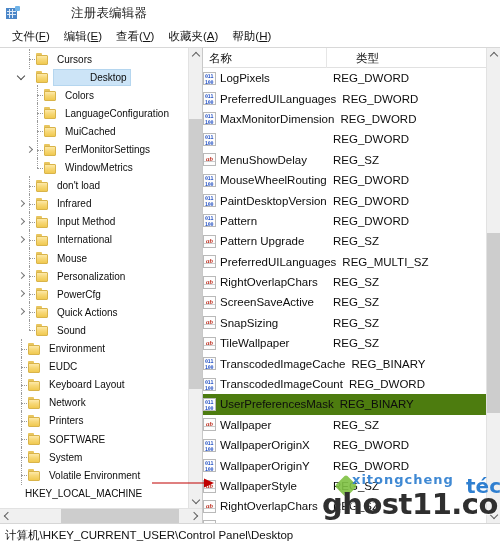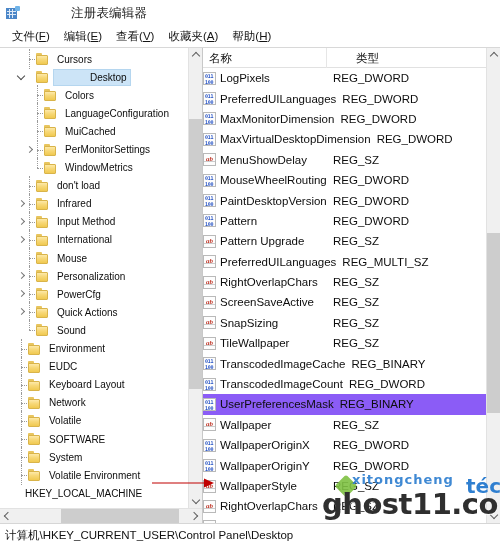--- a/index.html
+++ b/index.html
@@ -291,21 +291,21 @@
   .rows { flex: 1 1 auto; overflow: hidden; position: relative; }
   .vrow {
     height: 20.4px;
     display: flex;
     align-items: center;
     font-size: 11.5px;
     color: #0d0d0d;
     white-space: nowrap;
     cursor: default;
   }
-  .vrow.selected { background: #8b5cf6; }
+  .vrow.selected { background: #4d7c0f; }
   .vrow .c-name {
     flex: 0 0 124px;
     display: flex;
     align-items: center;
     overflow: visible;
   }
   .vrow .c-type { flex: 1 1 auto; padding-left: 6px; }
   .ricon {
     flex: 0 0 13px;
     width: 13px; height: 13px;
@@ -672,21 +672,21 @@
             <div class="tree-row">
               <div class="tr-indent" style="flex-basis: 8px; width: 8px;"></div>
               <div class="chev"></div>
               <div class="guide tee">
                 <div class="down-cont"></div>
               </div>
               <div class="folder">
                 <div class="tab"></div>
                 <div class="bodyf"></div>
               </div>
-              <span class="tr-label">Volatile</span>
+              <span class="tr-label">Printers</span>
             </div>
             <div class="tree-row">
               <div class="tr-indent" style="flex-basis: 8px; width: 8px;"></div>
               <div class="chev"></div>
               <div class="guide tee">
                 <div class="down-cont"></div>
               </div>
               <div class="folder">
                 <div class="tab"></div>
                 <div class="bodyf"></div>
@@ -779,21 +779,20 @@
                   <span class="vname">MaxMonitorDimension</span>
                 </div>
                 <div class="c-type">REG_DWORD</div>
               </div>
               <div class="vrow">
                 <div class="c-name">
                   <div class="ricon dword">
                     <span class="l1">011</span>
                     <span class="l2">100</span>
                   </div>
-                  <span class="vname">MaxVirtualDesktopDimension</span>
                 </div>
                 <div class="c-type">REG_DWORD</div>
               </div>
               <div class="vrow">
                 <div class="c-name">
                   <div class="ricon sz">ab</div>
                   <span class="vname">MenuShowDelay</span>
                 </div>
                 <div class="c-type">REG_SZ</div>
               </div>

